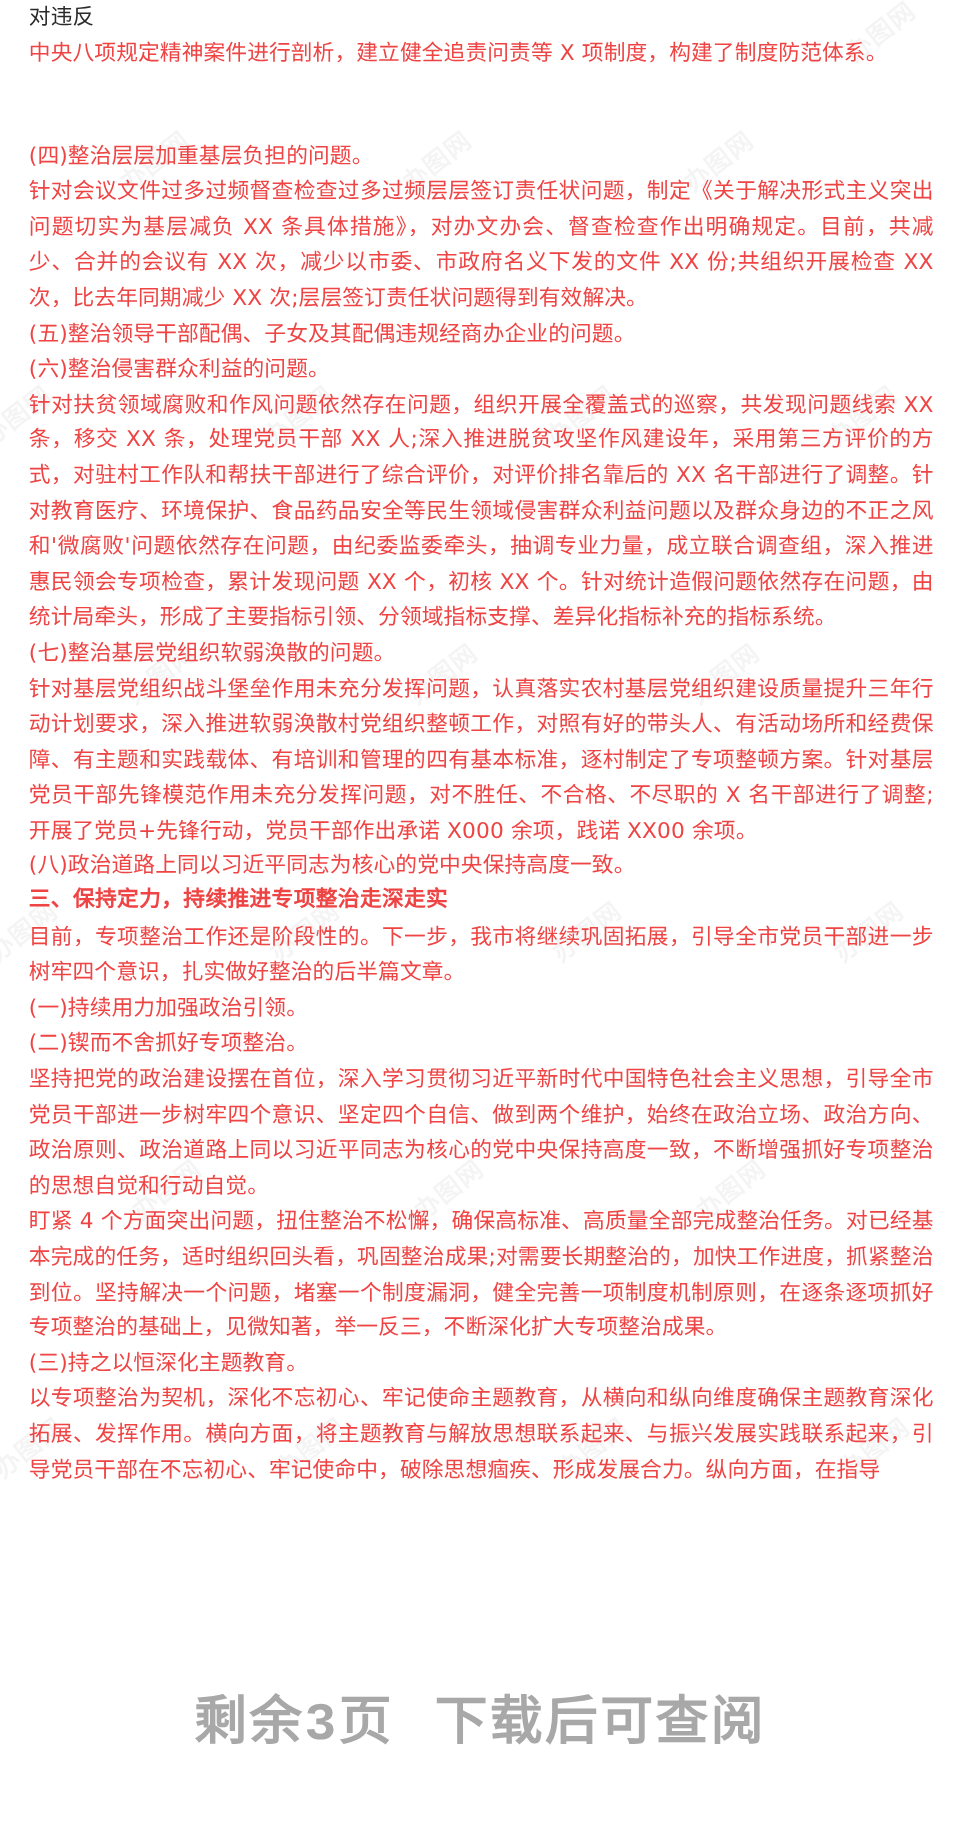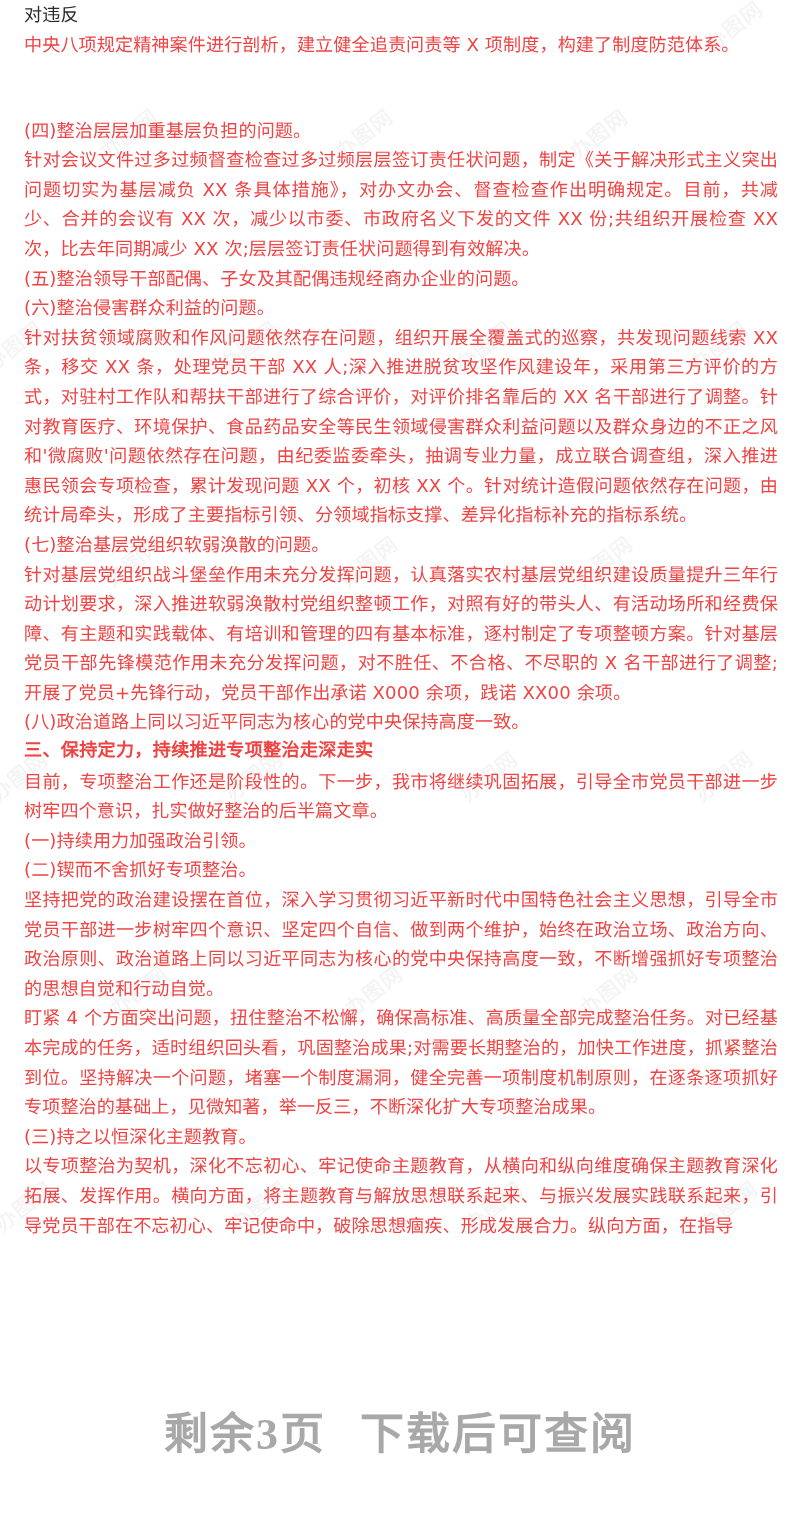--- a/index.html
+++ b/index.html
@@ -84,21 +84,21 @@
     top: 1398px;
     width: 800px;
     text-align: center;
     z-index: 3;
   }
   .footer-notice span {
     font-size: 44px;
     font-weight: bold;
     color: #a8a8a8;
     letter-spacing: 2px;
-    font-family: Liberation Serif, serif;
+    font-family: Liberation Mono, monospace;
   }
   .footer-gap { display: inline-block; width: 34px; }
 </style>
 </head>
 <body>
 
 <div class="page">
 
   <div class="watermark-layer">
     <div class="wm" style="left:95px;  top:118px;">办图网</div>

